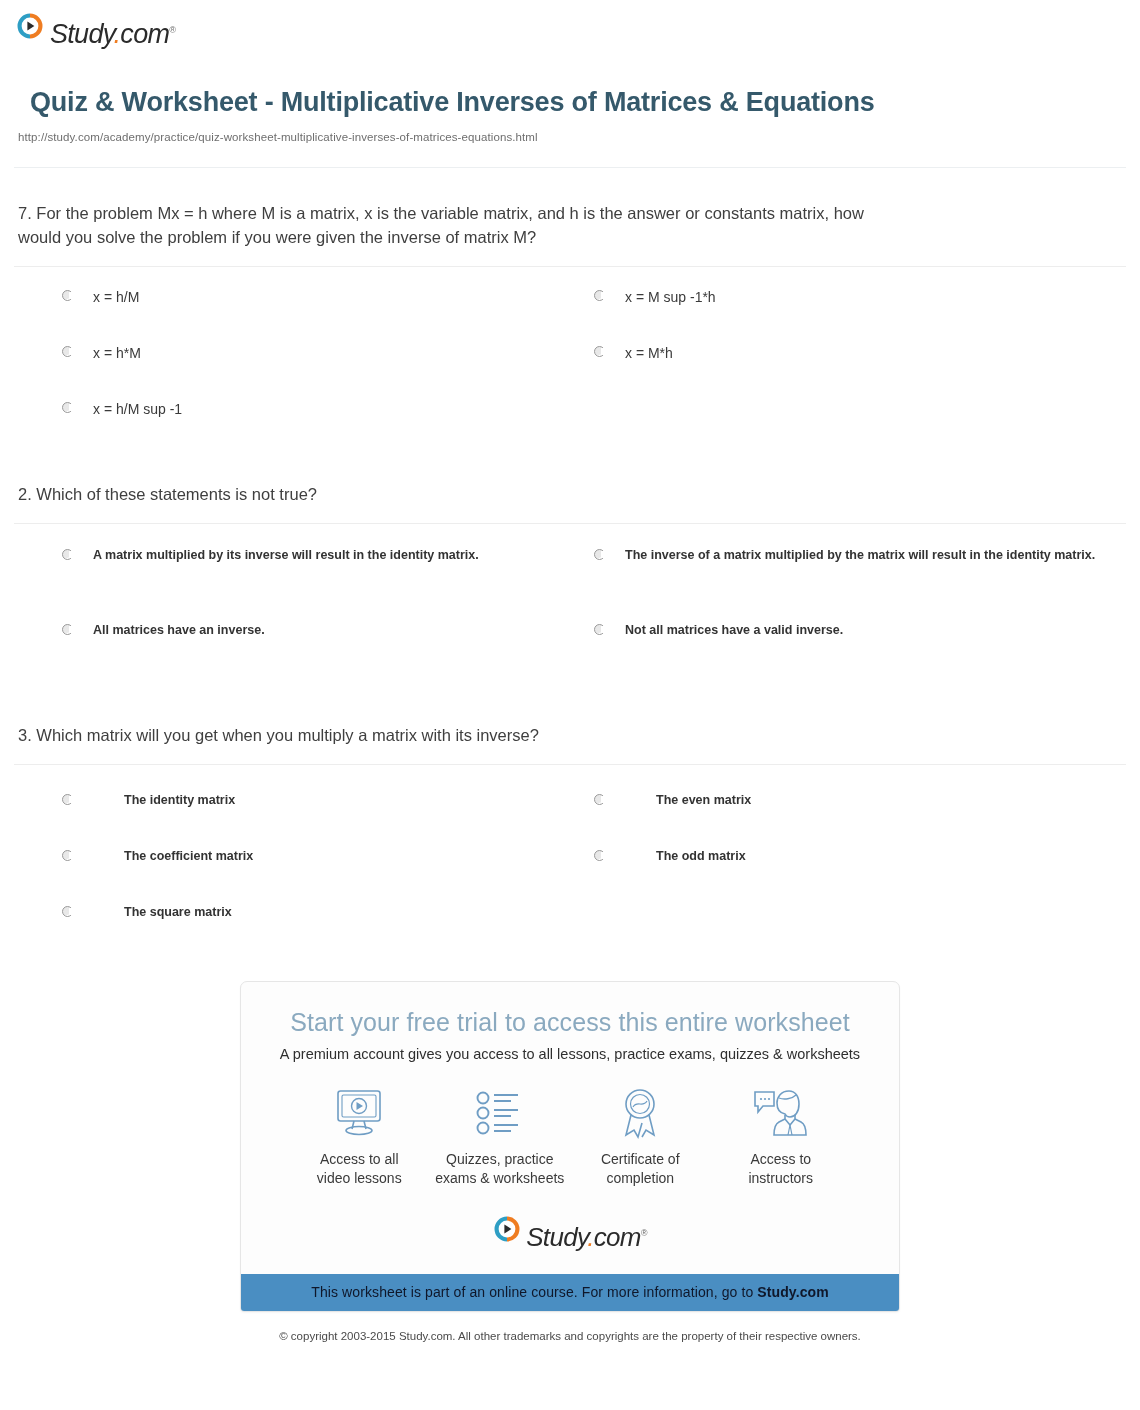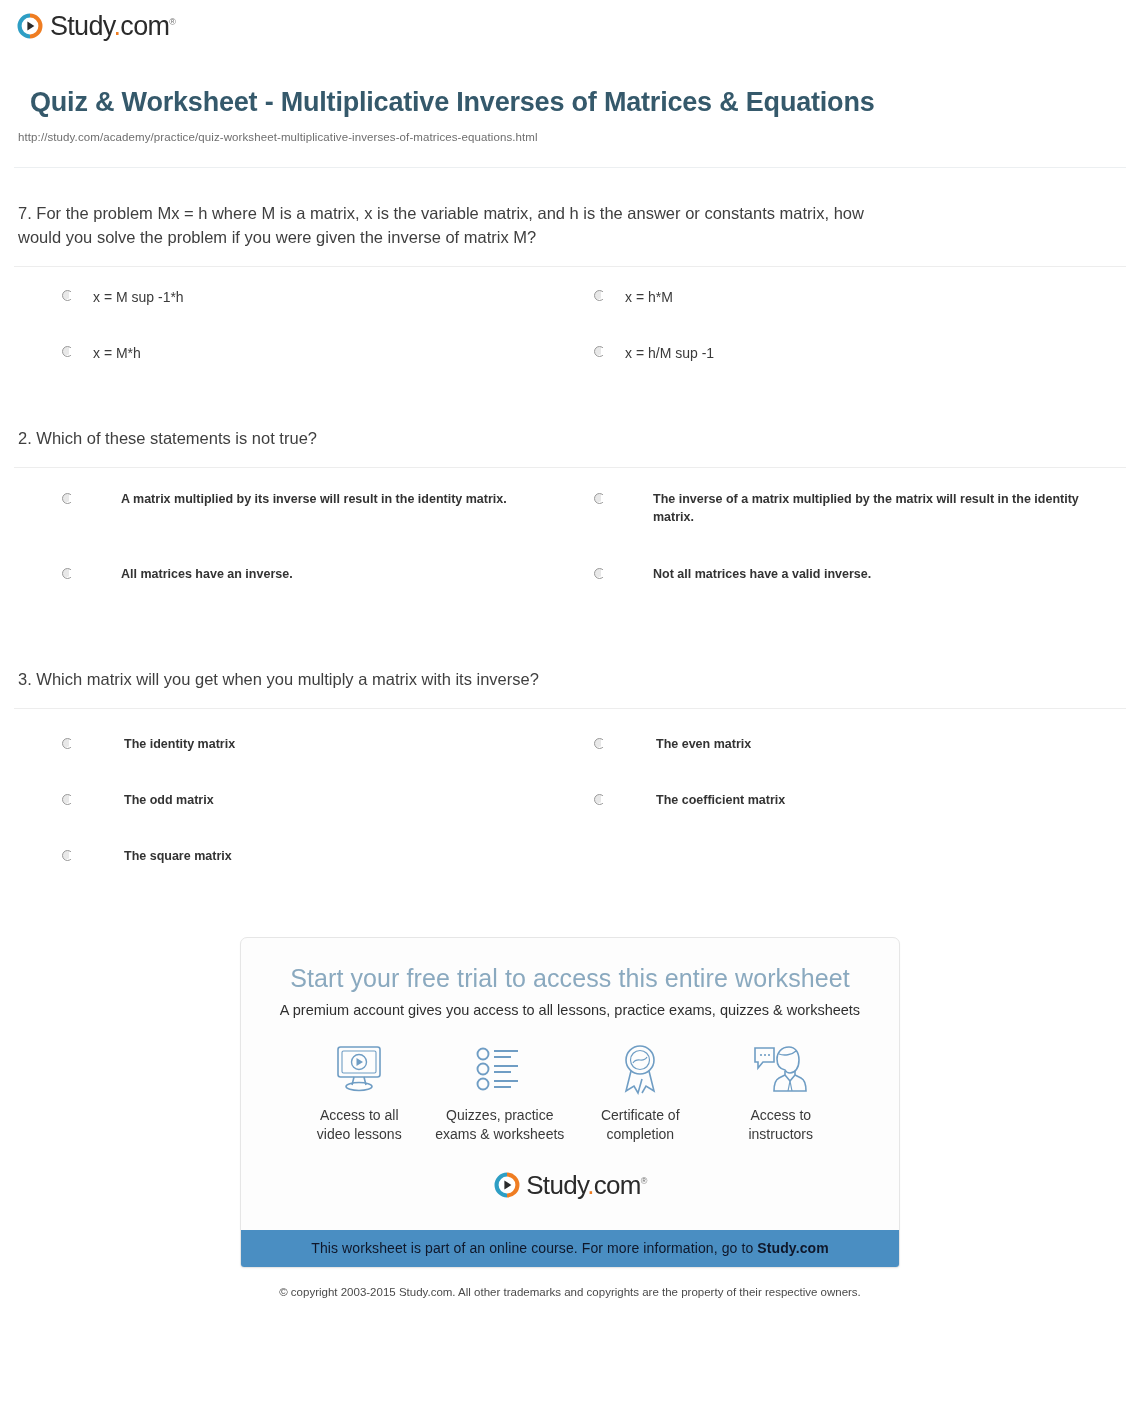--- a/index.html
+++ b/index.html
@@ -25,21 +25,22 @@
     align-items: center;
     gap: 6px;
   }
   .logo-mark { width: 28px; height: 28px; display: block; }
   .logo-word {
     font-size: 27px;
     letter-spacing: -0.7px;
     color: #2b2b2b;
     font-weight: 400;
     position: relative;
-    top: 1px;
+    top: 9px;
+    font-style: italic;
   }
   .logo-word .dot { color: #ef7d22; }
   .logo-tm {
     font-size: 9px;
     vertical-align: super;
     color: #6b6b6b;
   }
 
   
   .title-wrap {
@@ -120,29 +121,29 @@
   .opt-light .option-label {
     font-weight: normal;
     font-size: 14px;
     color: #3a3a3a;
   }
   .opt-bold .option-label { font-weight: bold; font-size: 12.5px; }
 
   
   #q1 .options { padding-top: 10px; }
   #q1 .option { min-height: 56px; }
-  #q2 .option { min-height: 75px; padding-right: 20px; gap: 28px; }
+  #q2 .option { min-height: 75px; padding-right: 20px; }
   #q2 .options { padding-top: 12px; }
   #q3 .option { min-height: 56px; gap: 31px; }
 
   
   .promo-wrap {
     display: flex;
     justify-content: center;
-    margin-top: 40px;
+    margin-top: 28px;
   }
   .promo-card {
     width: 660px;
     background: #fdfdfd;
     border: 1px solid #e6e6e6;
     border-radius: 7px 7px 4px 4px;
     overflow: hidden;
     box-shadow: 0 1px 2px rgba(0,0,0,0.04);
   }
   .promo-inner { padding: 26px 24px 10px 24px; text-align: center; }
@@ -229,20 +230,24 @@
 <div class="rule"></div>
 
 <div class="questions">
 
   <div class="question-block" id="q1">
     <div class="question-text">7. For the problem Mx = h where M is a matrix, x is the variable matrix, and h is the answer or constants matrix, how would you solve the problem if you were given the inverse of matrix M?</div>
     <div class="q-divider"></div>
     <div class="options opt-light">
       <div class="option">
         <span class="radio"></span>
+        <span class="option-label">x = h/M</span>
+      </div>
+      <div class="option">
+        <span class="radio"></span>
         <span class="option-label">x = M sup -1*h</span>
       </div>
       <div class="option">
         <span class="radio"></span>
         <span class="option-label">x = h*M</span>
       </div>
       <div class="option">
         <span class="radio"></span>
         <span class="option-label">x = M*h</span>
       </div>
@@ -283,25 +288,25 @@
       <div class="option">
         <span class="radio"></span>
         <span class="option-label">The identity matrix</span>
       </div>
       <div class="option">
         <span class="radio"></span>
         <span class="option-label">The even matrix</span>
       </div>
       <div class="option">
         <span class="radio"></span>
+        <span class="option-label">The coefficient matrix</span>
+      </div>
+      <div class="option">
+        <span class="radio"></span>
         <span class="option-label">The odd matrix</span>
-      </div>
-      <div class="option">
-        <span class="radio"></span>
-        <span class="option-label">The coefficient matrix</span>
       </div>
       <div class="option">
         <span class="radio"></span>
         <span class="option-label">The square matrix</span>
       </div>
     </div>
   </div>
 </div>
 
 <div class="promo-wrap">

